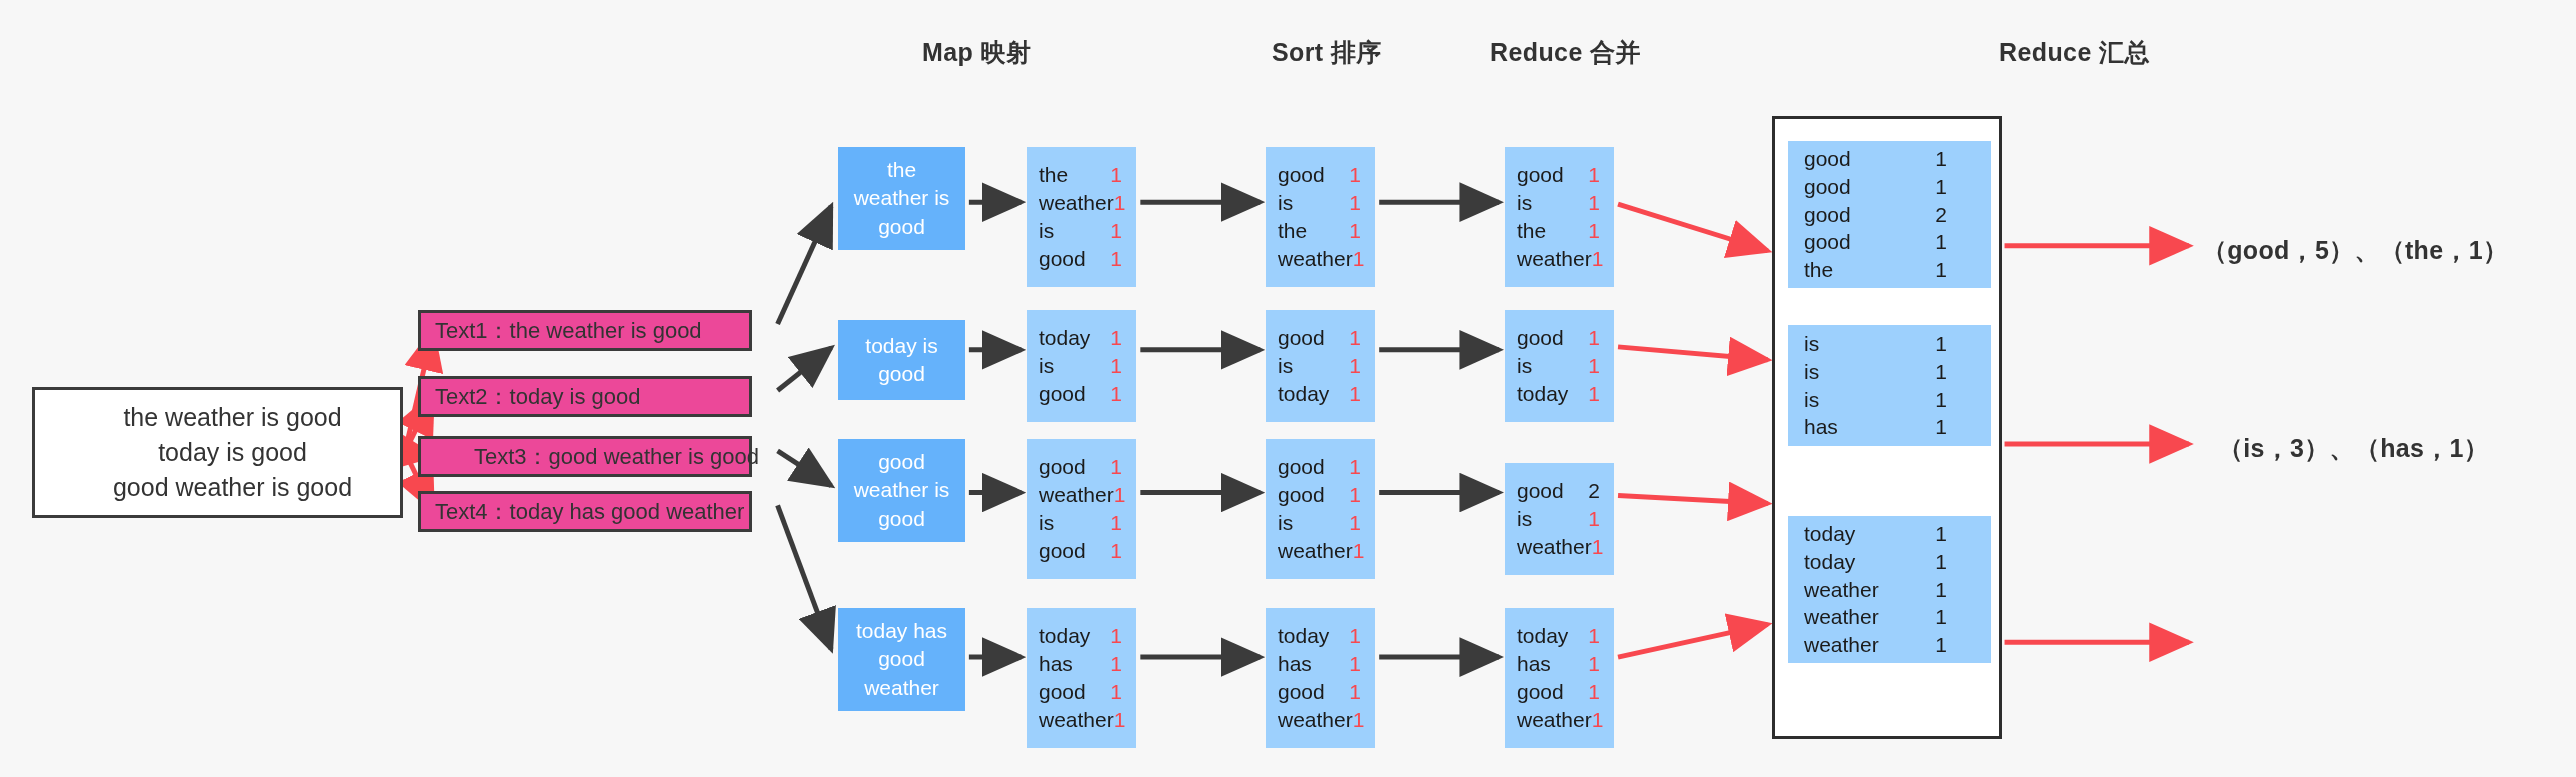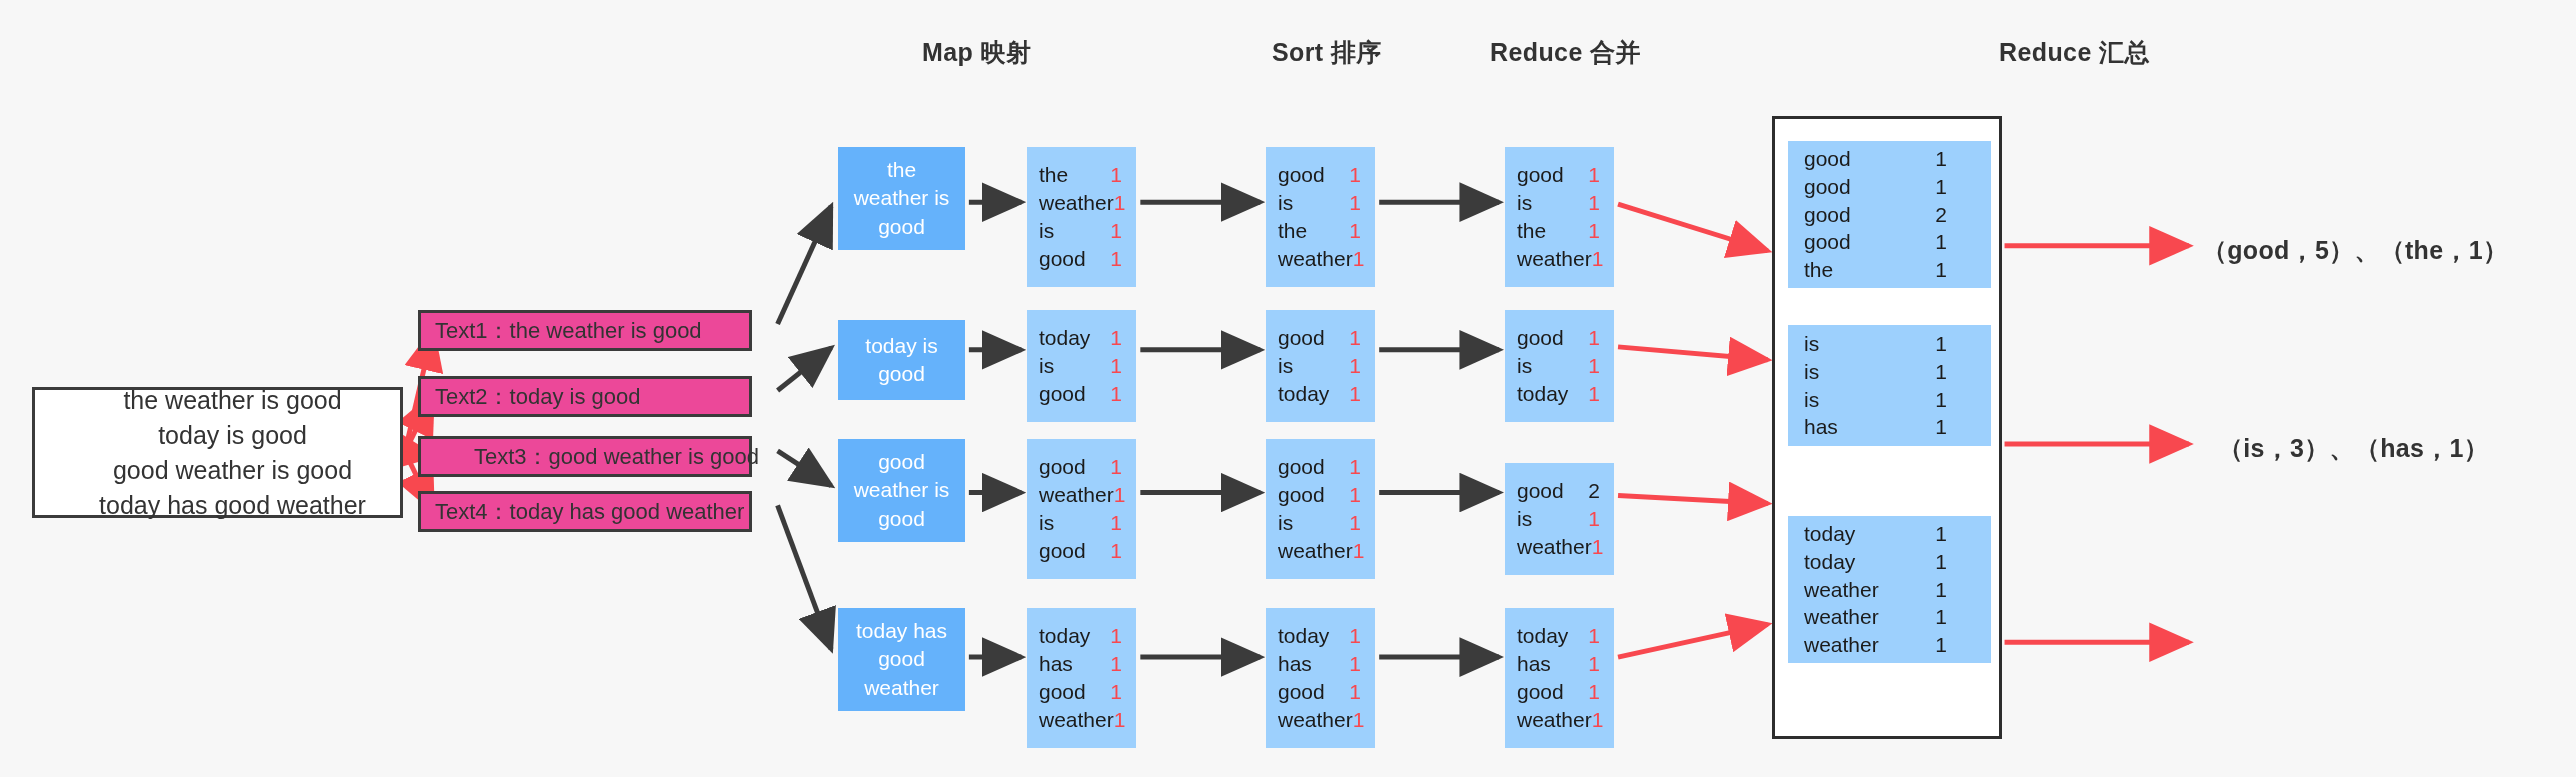--- a/index.html
+++ b/index.html
@@ -174,21 +174,20 @@
 
   <div class="col-header" style="left:922px;  top:36px;">Map 映射</div>
   <div class="col-header" style="left:1272px; top:36px;">Sort 排序</div>
   <div class="col-header" style="left:1490px; top:36px;">Reduce 合并</div>
   <div class="col-header" style="left:1999px; top:36px;">Reduce 汇总</div>
 
   <div id="input-box">
     <div class="line">the weather is good</div>
     <div class="line">today is good</div>
     <div class="line">good weather is good</div>
-    <div class="line">today has good weather</div>
   </div>
 
   <div class="split-box" style="top:310px;">
     <span class="txt">Text1：the weather is good</span>
   </div>
   <div class="split-box" style="top:376px;">
     <span class="txt">Text2：today is good</span>
   </div>
   <div class="split-box" style="top:436px;padding-left:39px;">
     <span class="txt">Text3：good weather is good</span>

